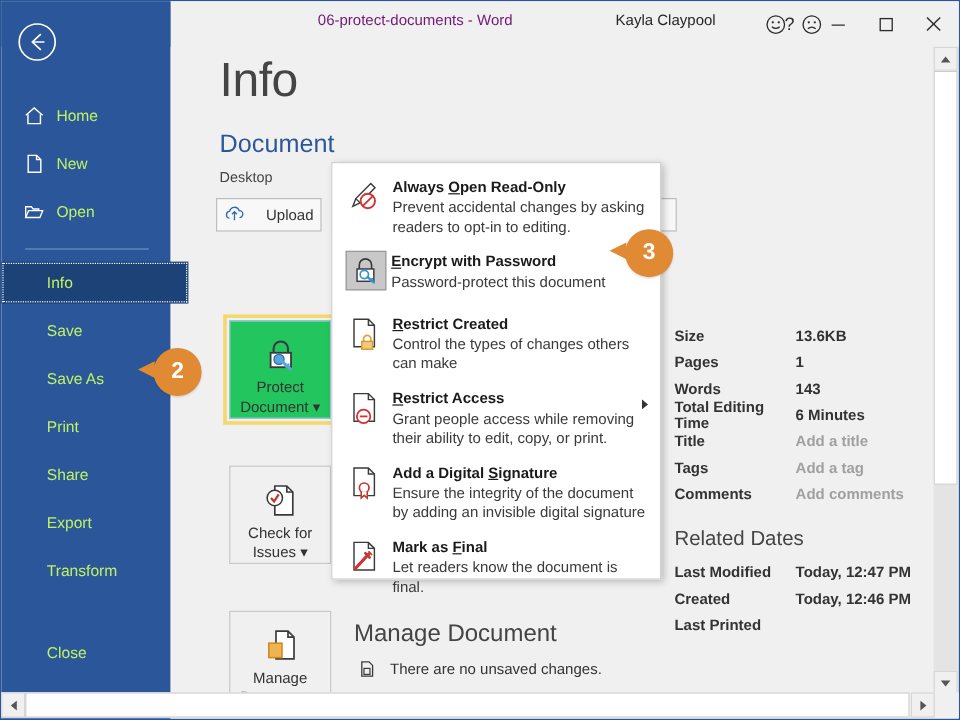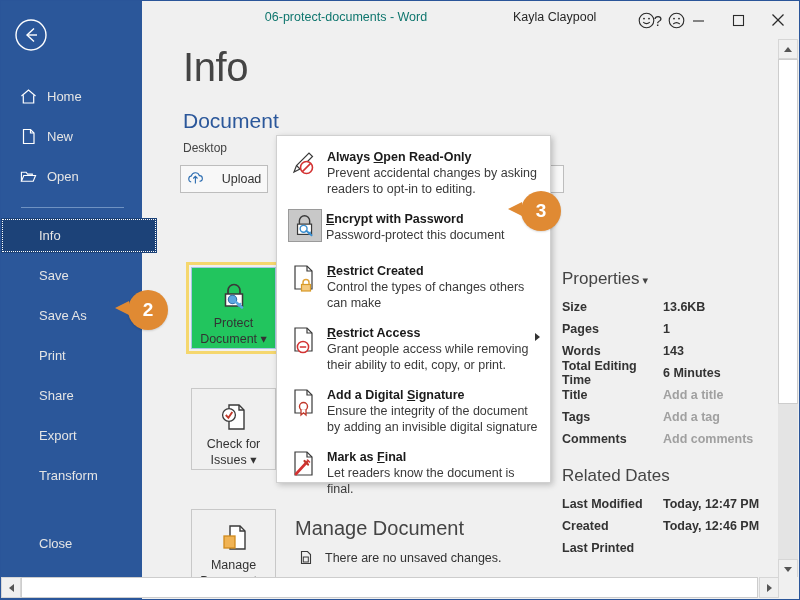--- a/index.html
+++ b/index.html
@@ -22,21 +22,21 @@
     position: absolute; left: 0; top: 0; width: 800px; height: 38px;
     background: #f0f0f0;
   }
   #titlebar-left-fill {
     position: absolute; left: 0; top: 0; width: 141px; height: 38px;
     background: #2b579a;
   }
   #title-text {
     position: absolute; left: 180px; top: 9px; width: 330px;
     text-align: center;
-    font-size: 12.5px; color: #0f766e;
+    font-size: 12.5px; color: #701a75;
   }
   #user-name {
     position: absolute; left: 512px; top: 9px;
     font-size: 12.5px; color: #262626;
   }
   .tb-icon {
     position: absolute; top: 6px; width: 26px; height: 26px;
     display: flex; align-items: center; justify-content: center;
     color: #262626;
   }
@@ -60,21 +60,21 @@
     color: #ffffff;
     z-index: 5;
   }
   #back-btn {
     position: absolute; left: 10px; top: 14px; width: 40px; height: 40px;
     display: flex; align-items: center; justify-content: center;
   }
   .nav-item {
     position: absolute; left: 0; width: 156px; height: 35px;
     display: flex; align-items: center;
-    font-size: 13px; color: #e5e5e5;
+    font-size: 13px; color: #bef264;
   }
   .nav-item .nav-ico {
     position: absolute; left: 19px; top: 9px;
     width: 17px; height: 17px;
     display: flex; align-items: center; justify-content: center;
   }
   .nav-item .nav-lbl { position: absolute; left: 46px; }
   .nav-item.no-icon .nav-lbl { left: 38px; }
   .nav-item.selected {
     background: #1c4278;
@@ -444,23 +444,20 @@
     <div id="manage-head">Manage Document</div>
     <div id="manage-sub-ico">
       <svg width="17" height="17" viewBox="0 0 17 17">
           <path d="M4.5 2.5 H10.5 L13.5 5.5 V14.5 H4.5 Z" fill="none" stroke="#3a3a3a" stroke-width="1.1"></path>
           <rect x="6.3" y="8" width="5" height="5" fill="none" stroke="#3a3a3a" stroke-width="1"></rect>
         </svg>
     </div>
     <div id="manage-sub">There are no unsaved changes.</div>
 
     <div id="props">
-      <div id="props-title">
-        <span>Properties</span><span style="font-size:11px;"> ▾</span>
-      </div>
 
       <div class="prop-row">
         <span class="prop-k">Size</span>
         <span class="prop-v">13.6KB</span>
       </div>
       <div class="prop-row">
         <span class="prop-k">Pages</span>
         <span class="prop-v">1</span>
       </div>
       <div class="prop-row">

